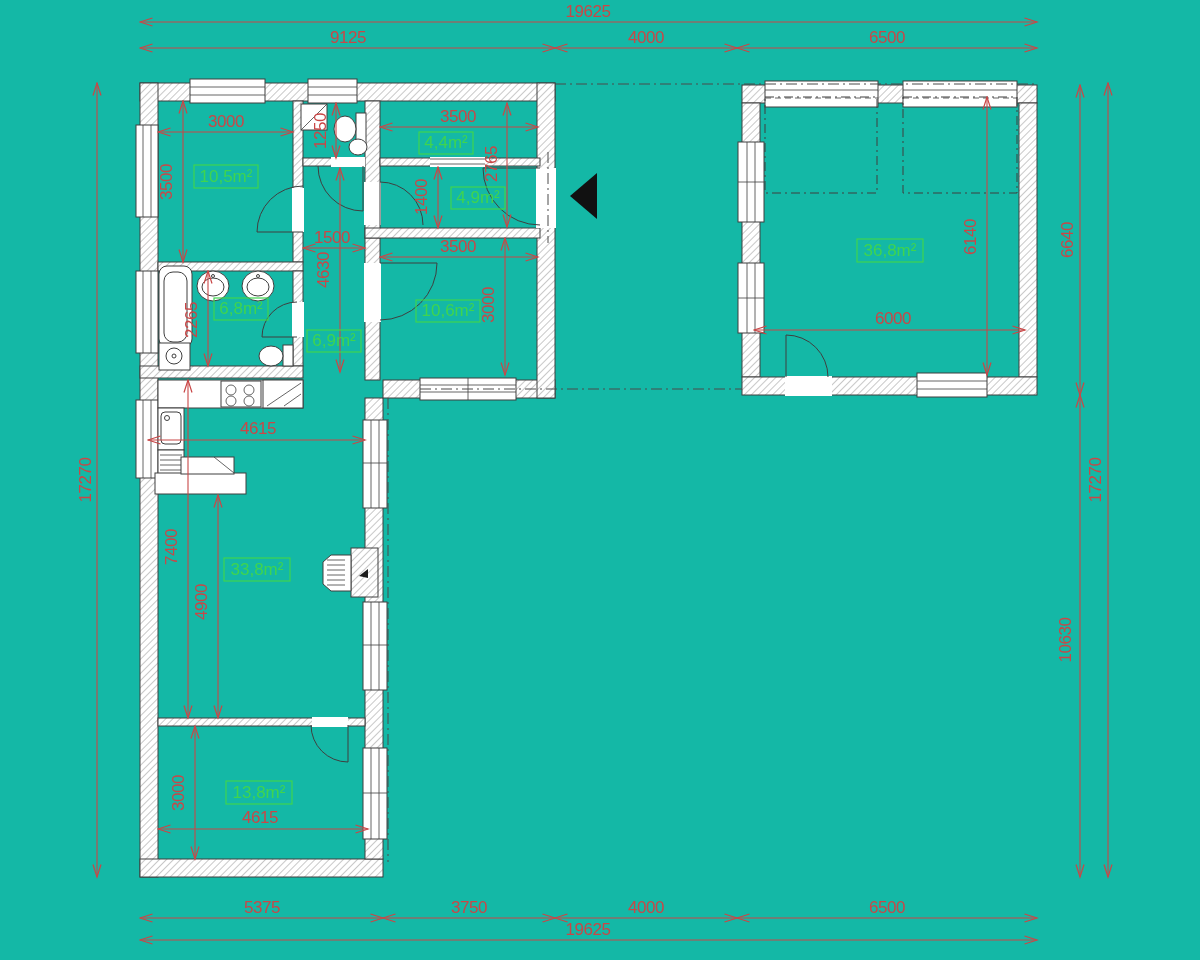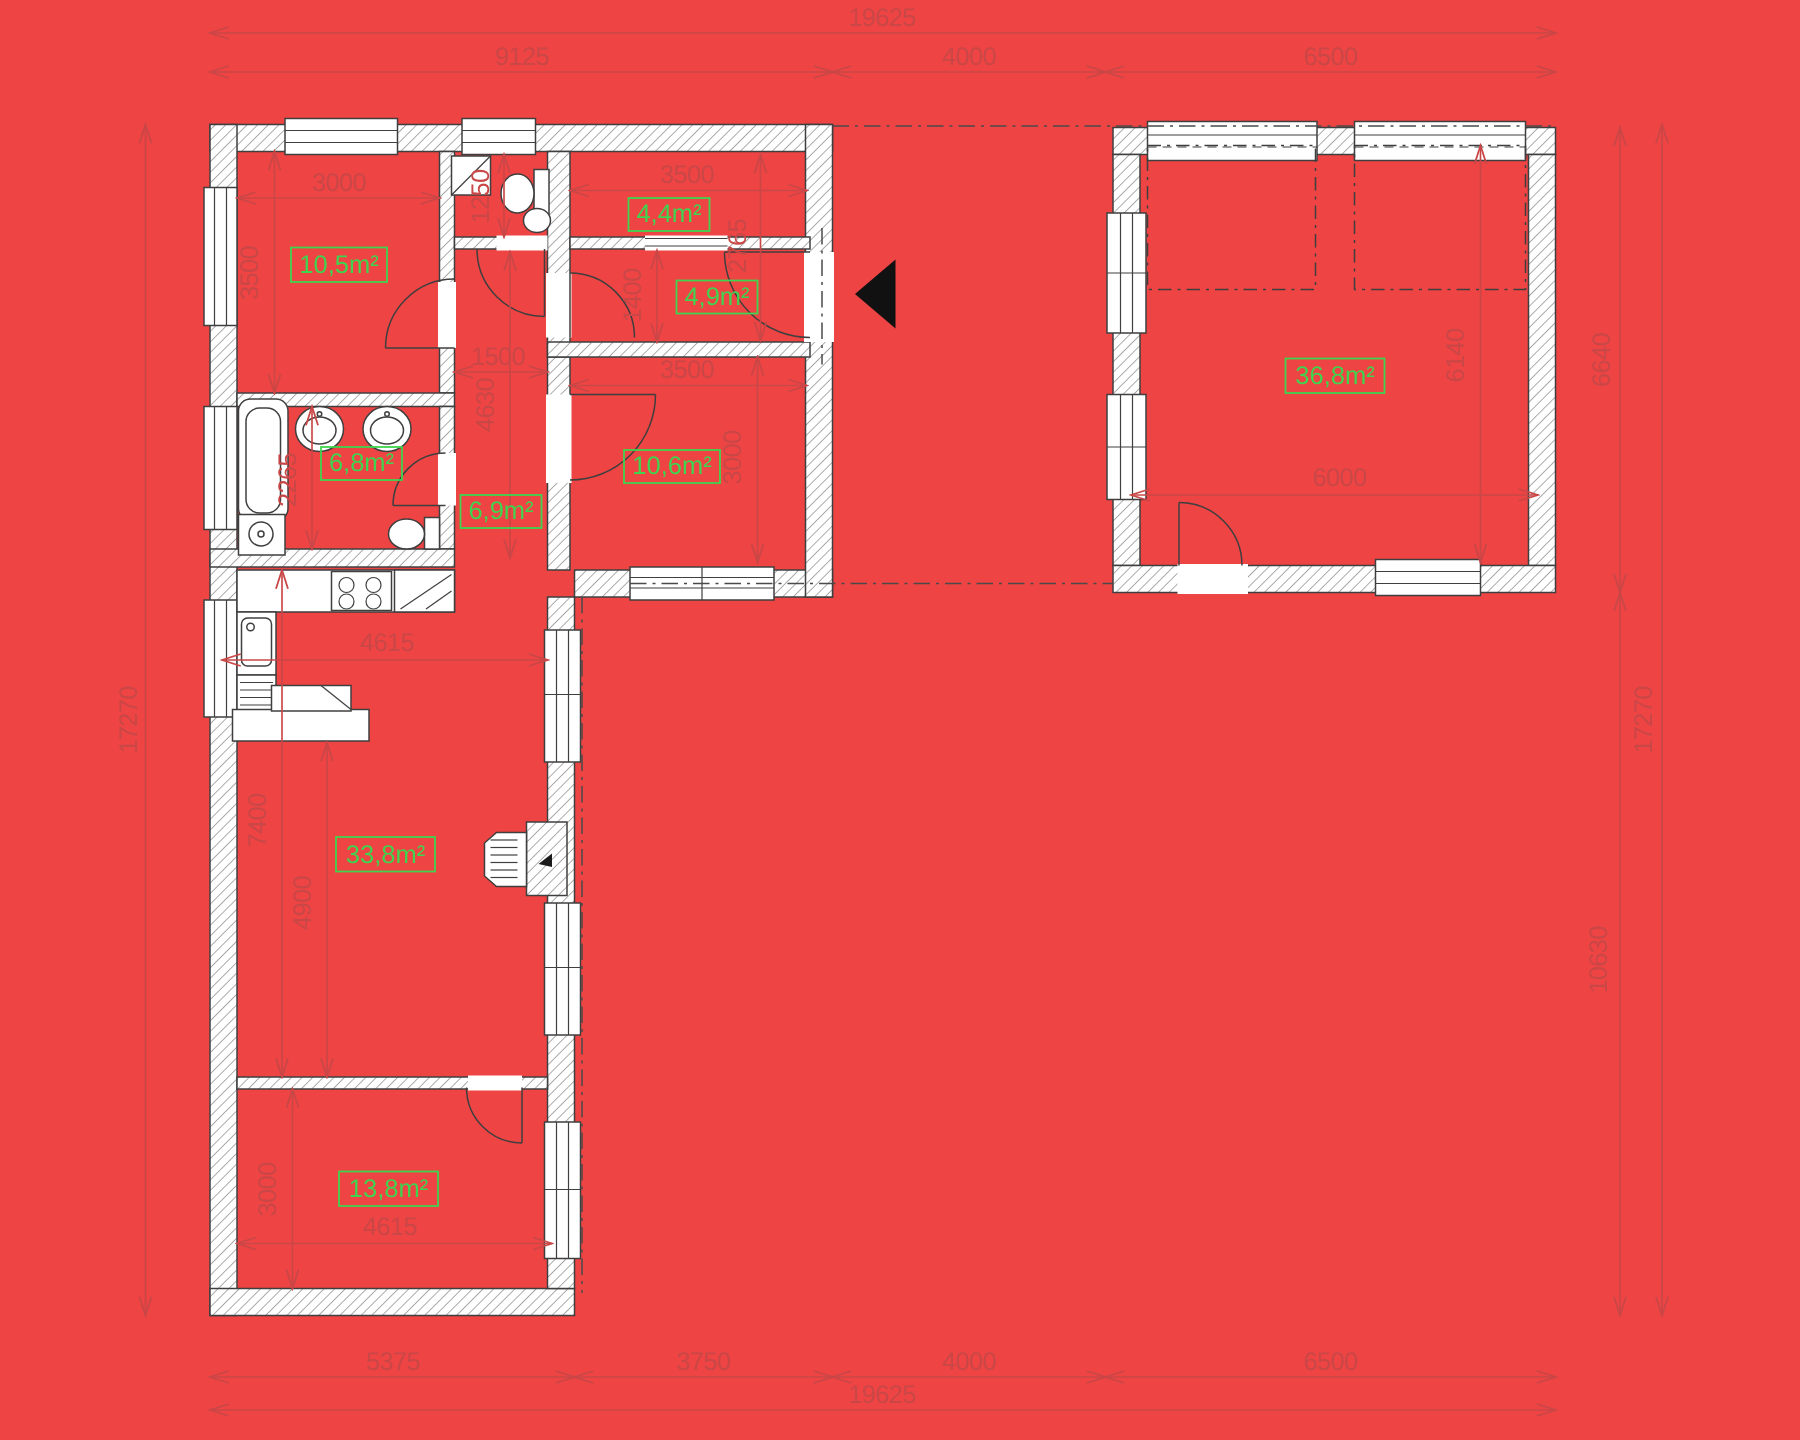--- a/index.html
+++ b/index.html
@@ -1,16 +1,16 @@
 <!DOCTYPE html>
 <html><head>
 <meta charset="utf-8">
 <style>
   html,body{margin:0;padding:0;background:#ffffff;}
-  .stage{width:1200px;height:960px;position:relative;background:#ef4444;overflow:hidden;}
+  .stage{width:1200px;height:960px;position:relative;background:#14b8a6;overflow:hidden;}
   svg{display:block;}
   text{font-family:"Liberation Sans","DejaVu Sans",sans-serif;}
   .dim-text{font-size:17px;fill:#c94747;letter-spacing:-0.5px;}
   .area-text{font-size:17px;fill:#3fd44f;}
   .dim-line{stroke:#c94747;stroke-width:1.1;fill:none;}
   .wall{fill:url(#hatch);stroke:#3f3f3f;stroke-width:1;}
   .opening{fill:#ffffff;stroke:none;}
   .win{fill:#ffffff;stroke:#3f3f3f;stroke-width:1;}
   .winline{stroke:#3f3f3f;stroke-width:0.8;fill:none;}
   .door{stroke:#3f3f3f;stroke-width:1;fill:none;}

